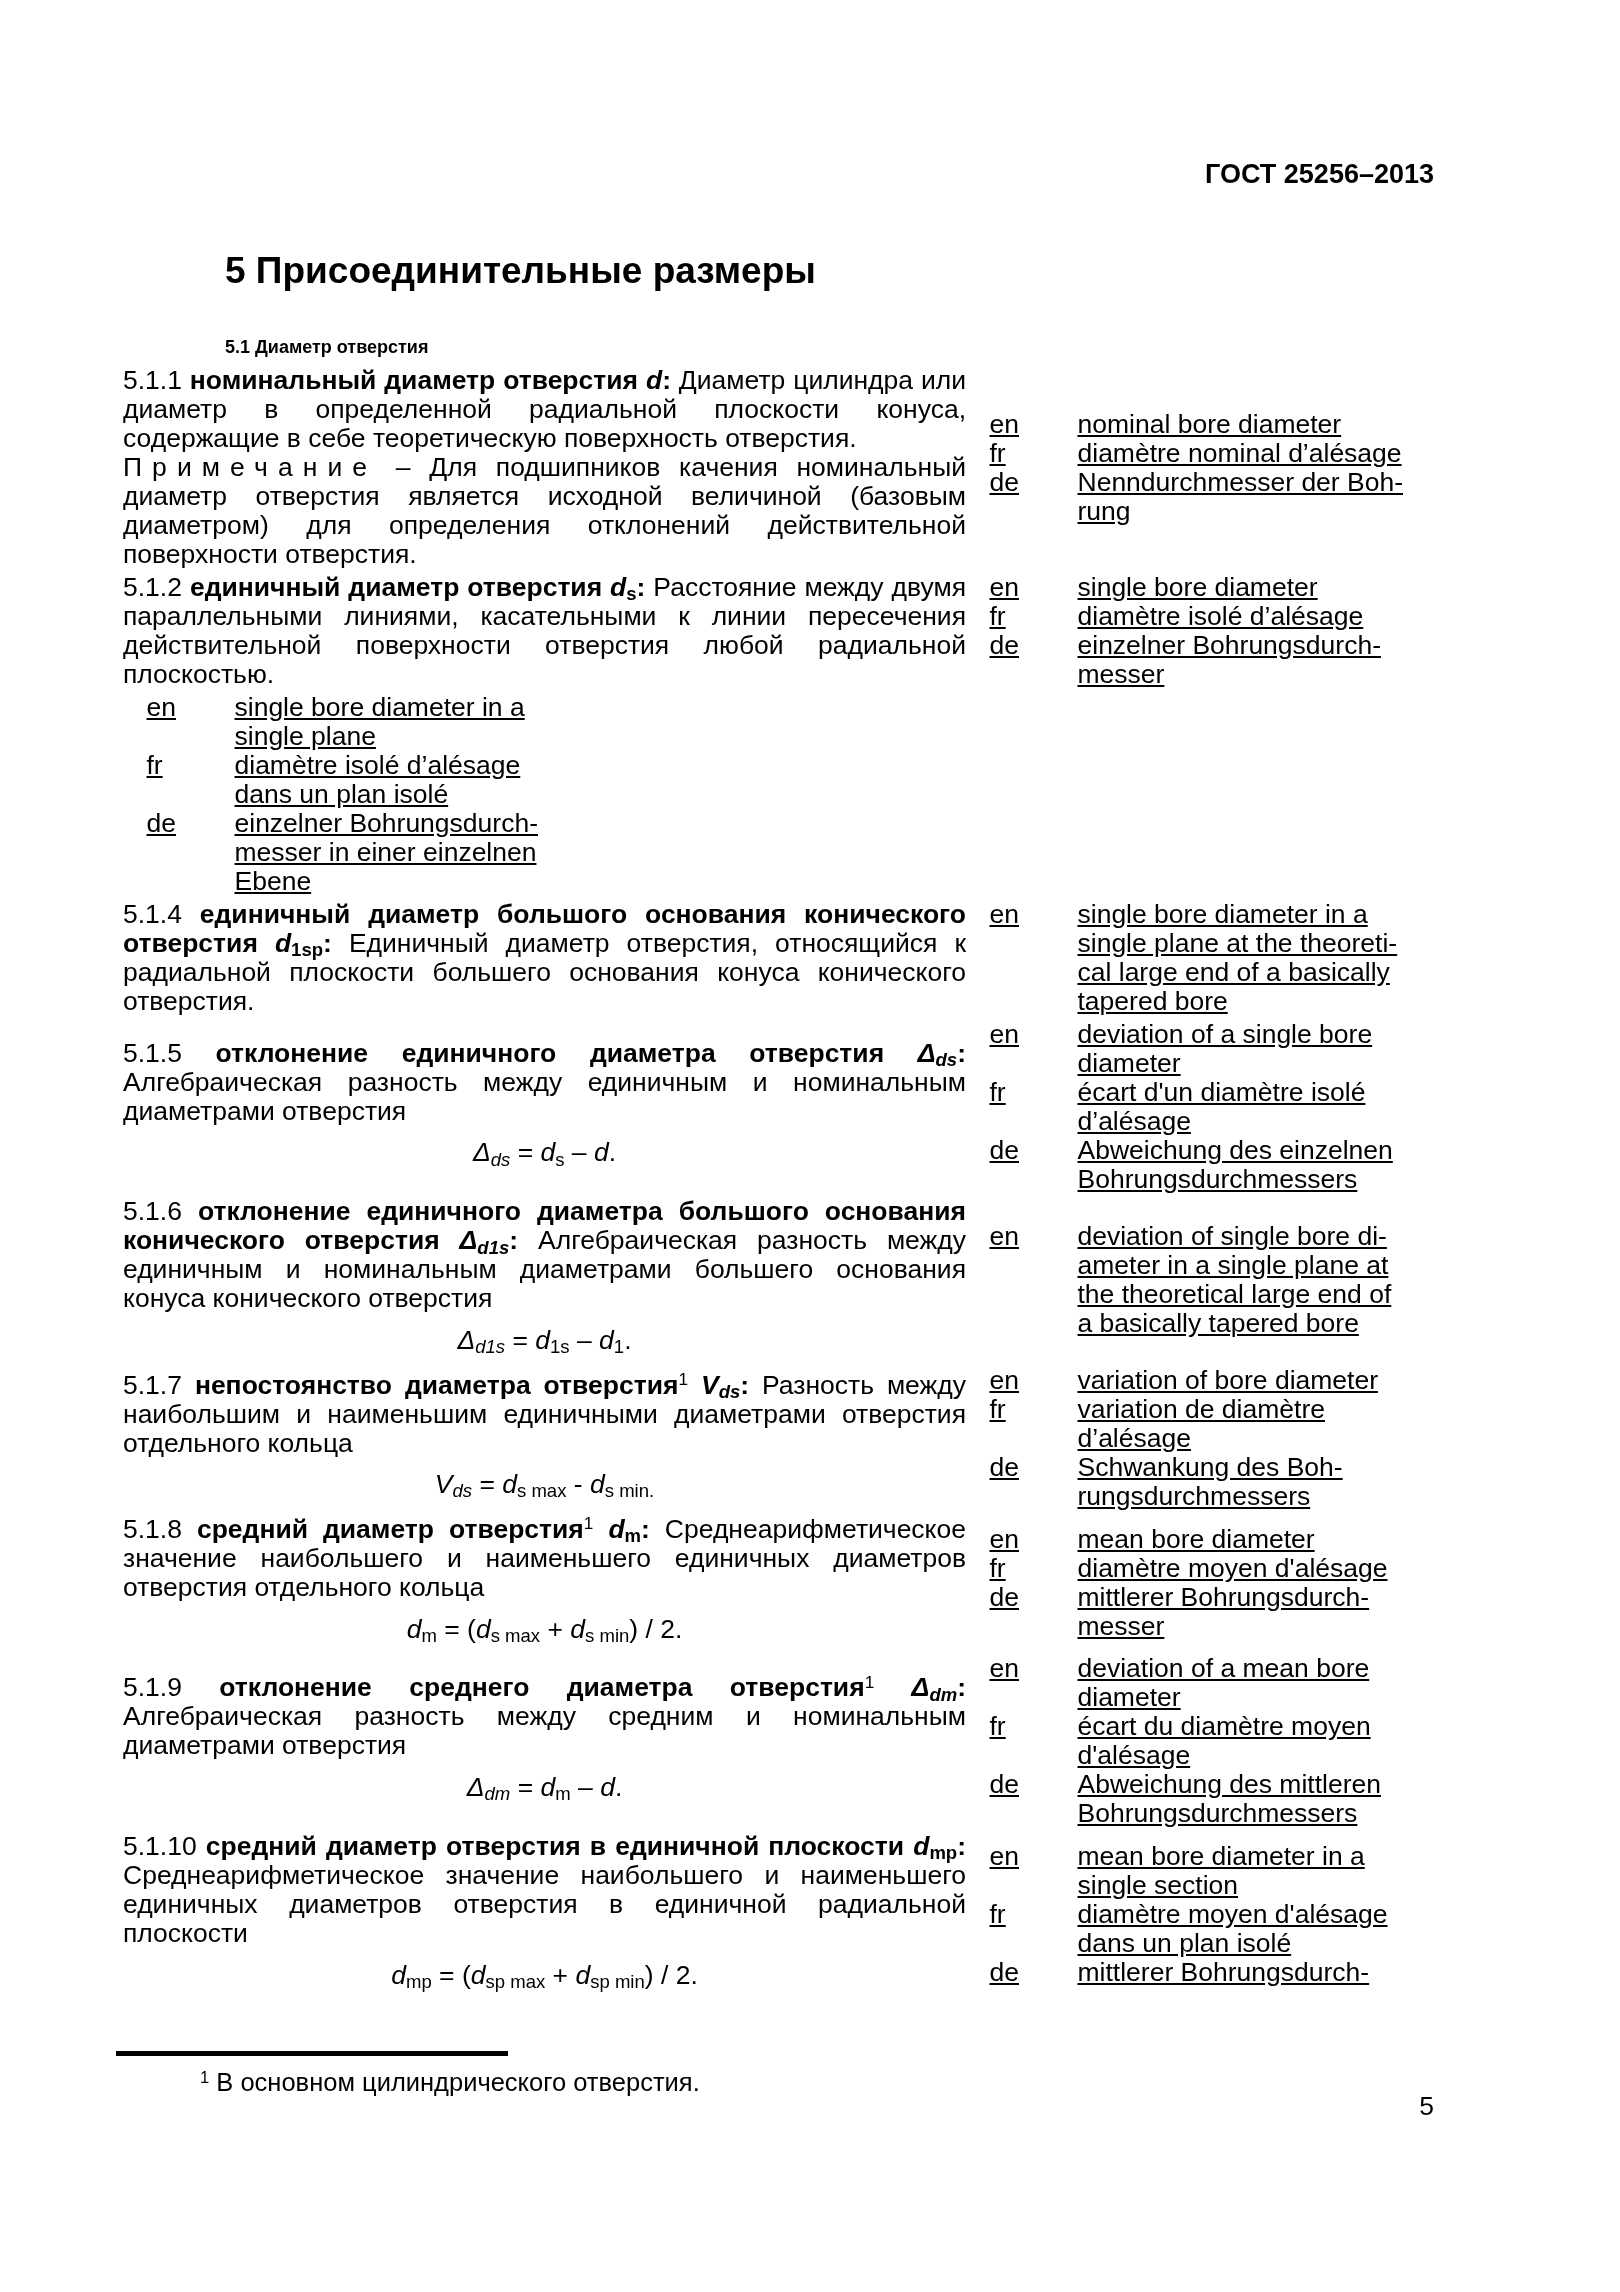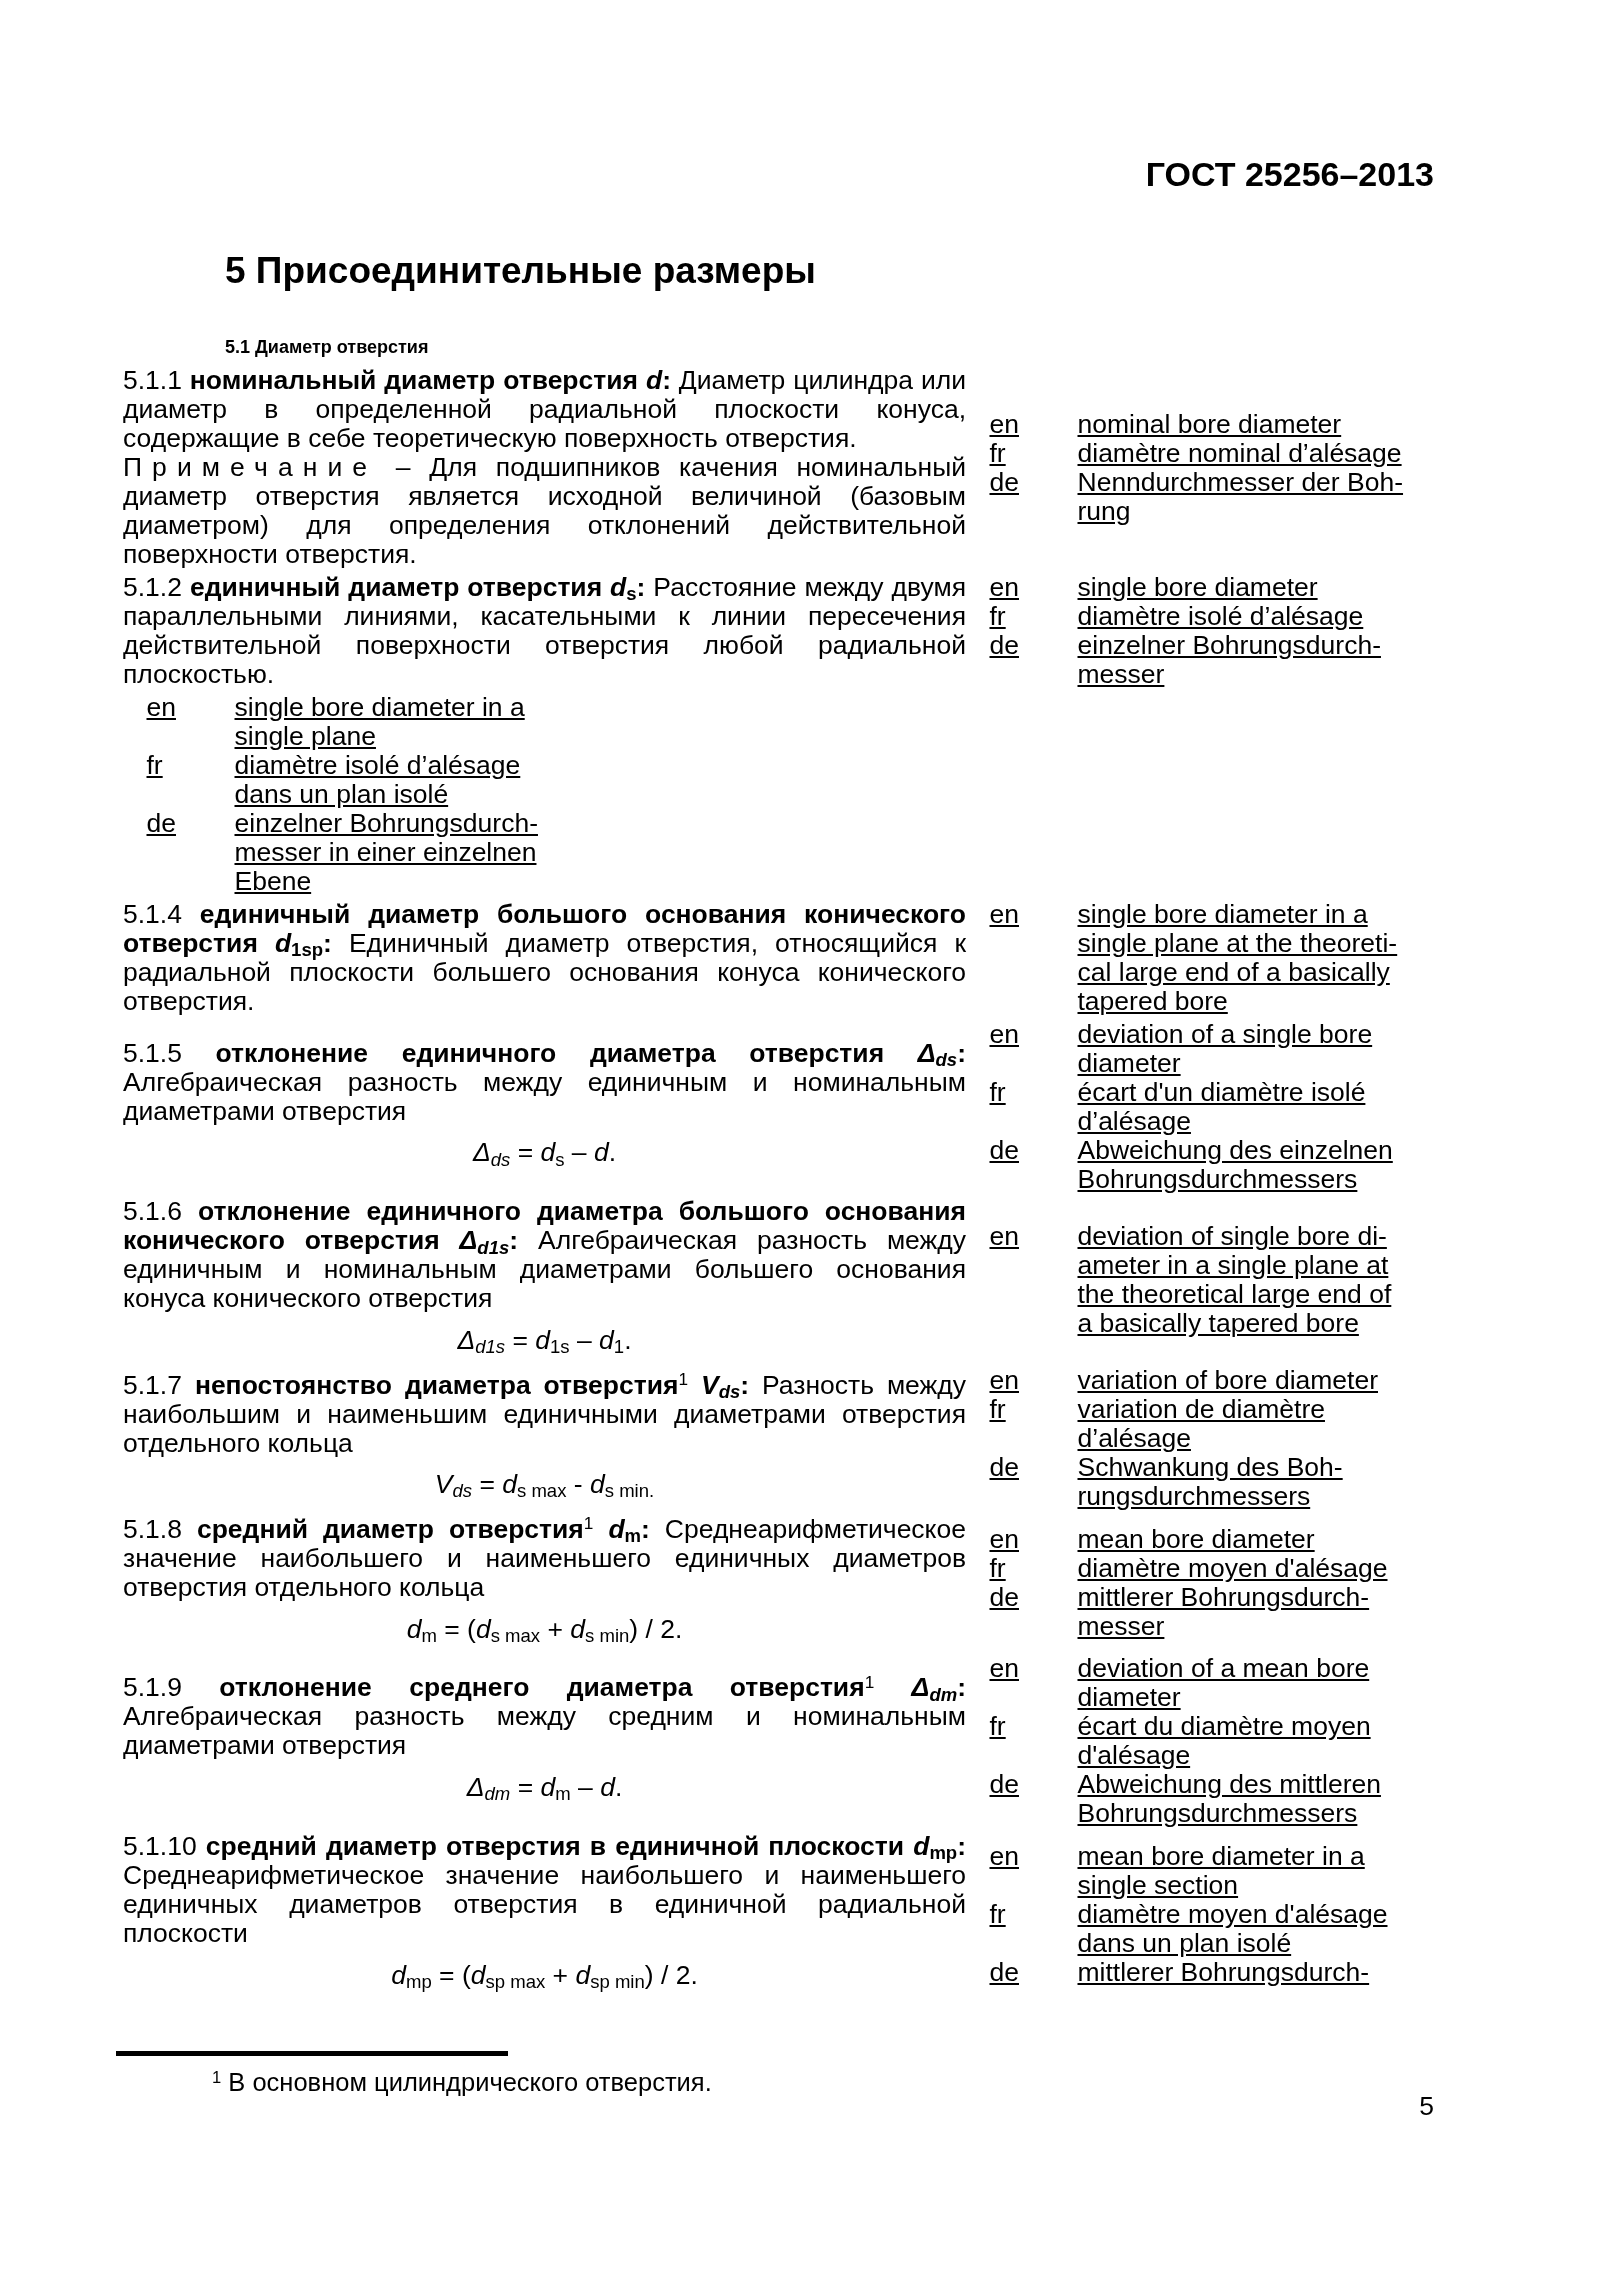--- a/index.html
+++ b/index.html
@@ -4,21 +4,21 @@
 <style>
   html,body{margin:0;padding:0;background:#888;}
   .page{
     position:relative;width:1620px;height:2293px;margin:0 auto;
     background:#ffffff;color:#000;
     font-family:"Liberation Sans","DejaVu Sans",sans-serif;
     font-size:26.5px;line-height:29px;overflow:hidden;
   }
   .doc-code{
     position:absolute;top:160px;left:123px;width:1311px;
-    text-align:right;font-weight:bold;font-size:34px;
+    text-align:right;font-weight:bold;font-size:27px;
   }
   .sec-title{
     position:absolute;top:253px;left:225px;margin:0;
     font-size:37px;font-weight:bold;line-height:35px;
   }
   .subsec-title{
     position:absolute;top:333px;left:225px;margin:0;
     font-size:18px;font-weight:bold;line-height:29px;
   }
   #entries{position:absolute;top:366px;left:123px;width:1318px;}
@@ -31,21 +31,21 @@
   sub{font-size:70%;line-height:0;position:relative;vertical-align:baseline;bottom:-0.22em;}
   sup.fnref{font-size:65%;line-height:0;position:relative;vertical-align:baseline;top:-0.5em;}
   .note{text-align:justify;}
   .nlabel{letter-spacing:0.38em;}
   .formula{text-align:center;margin:12.7px 0 6.9px 0;font-weight:normal;}
   .right{width:427px;margin-left:23.5px;}
   .trrow{display:grid;grid-template-columns:88px 1fr;align-items:start;text-decoration:underline;}
   .lang{}
   .trtext{white-space:pre-line;}
   .fn-rule{position:absolute;left:116px;top:2051px;width:392px;height:4.9px;background:#000;}
-  .footnote{position:absolute;left:212px;top:2068px;font-size:25.5px;}
+  .footnote{position:absolute;left:200px;top:2068px;font-size:25.5px;}
   .page-num{position:absolute;top:2092px;left:123px;width:1311px;text-align:right;font-size:26.5px;}
 </style>
 </head>
 <body>
 
 <div class="page">
   <div class="doc-code">ГОСТ 25256–2013</div>
   <h1 class="sec-title">5 Присоединительные размеры</h1>
   <h2 class="subsec-title">5.1 Диаметр отверстия</h2>
 

